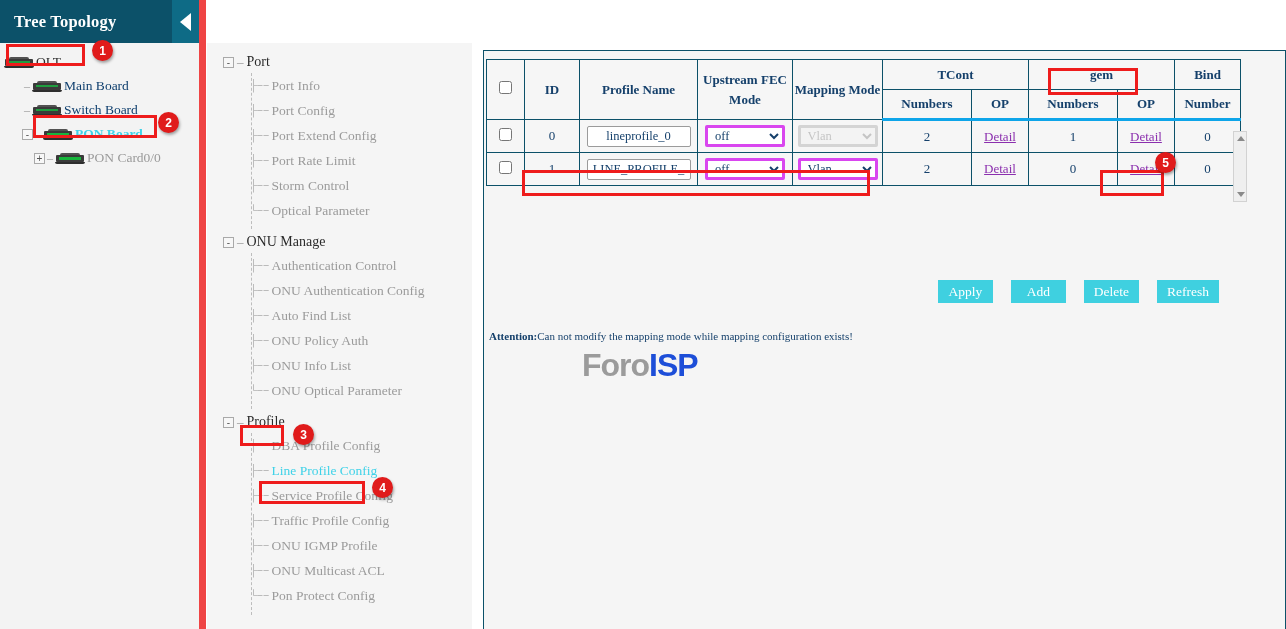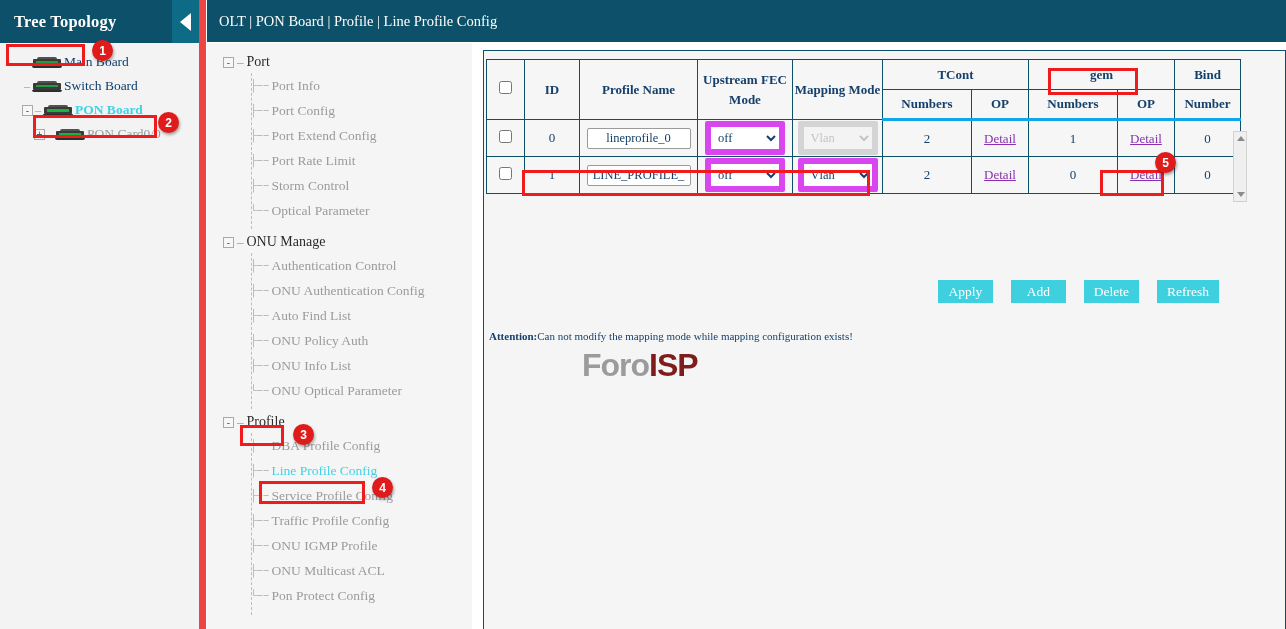--- a/index.html
+++ b/index.html
@@ -205,22 +205,22 @@
     width: 104px; height: 21px;
     border: 1px solid #9b9b9b;
     background: #ffffff;
     text-align: center;
     font-size: 12.5px;
     color: #15406b;
     font-family: "Liberation Serif", serif;
     border-radius: 2px;
   }
   select.sel {
-    width: 80px; height: 34px;
-    border: 6px solid #d946ef;
+    width: 80px; height: 22px;
+    border: 3px solid #d946ef;
     background: #ffffff;
     font-size: 12.5px;
     color: #15406b;
     font-family: "Liberation Serif", serif;
     border-radius: 2px;
     padding-left: 3px;
   }
   select.sel:disabled { color: #b0b0b0; background: #f2f2f2; border-color: #c6c6c6; }
   input.cb {
     width: 13px; height: 13px; margin: 0;
@@ -279,21 +279,21 @@
   
   .watermark {
     position: absolute; left: 98px; top: 296px;
     font-family: "Liberation Sans", sans-serif;
     font-weight: bold;
     font-size: 32px;
     letter-spacing: -1px;
     user-select: none;
   }
   .wm-foro { color: #9b9b9b; }
-  .wm-isp  { color: #7f1d1d; }
+  .wm-isp  { color: #1d4ed8; }
 
   
   .hl {
     position: absolute;
     border: 3px solid #ee1c1c;
     pointer-events: none;
     background: transparent;
   }
   .badge {
     position: absolute;
@@ -315,20 +315,29 @@
 
   <div class="topo-panel">
     <div class="topo-header">
       <div class="topo-title">Tree Topology</div>
       <div class="collapse-btn">
         <span class="tri"></span>
       </div>
     </div>
     <div class="topo-body">
 
+      <div class="tnode" style="padding-left:4px;">
+        <span class="dev-ico">
+          <span class="top"></span>
+            <span class="body"></span>
+            <span class="led"></span>
+            <span class="base"></span>
+        </span>
+        <span class="lbl root">OLT</span>
+      </div>
 
       <div class="tnode" style="padding-left:24px;">
         <span class="dash">–</span>
         <span class="dev-ico">
           <span class="top"></span>
             <span class="body"></span>
             <span class="led"></span>
             <span class="base"></span>
         </span>
         <span class="lbl normal">Main Board</span>
@@ -472,23 +481,20 @@
           <span>ONU Multicast ACL</span>
         </div>
       <div class="menu-item">
           <span class="branch">└––</span>
           <span>Pon Protect Config</span>
         </div>
     </div>
 
   </div>
 
-  <div class="breadcrumb-bar">
-    <div class="breadcrumb-text">OLT | PON Board | Profile | Line Profile Config</div>
-  </div>
 
   <div class="content-panel">
 
     <div class="tbl-wrap">
       <table class="cfg">
         <thead>
           <tr>
             <th rowspan="2" class="tall" style="width:38px;">
               <input type="checkbox" class="cb" style="">
             </th>

